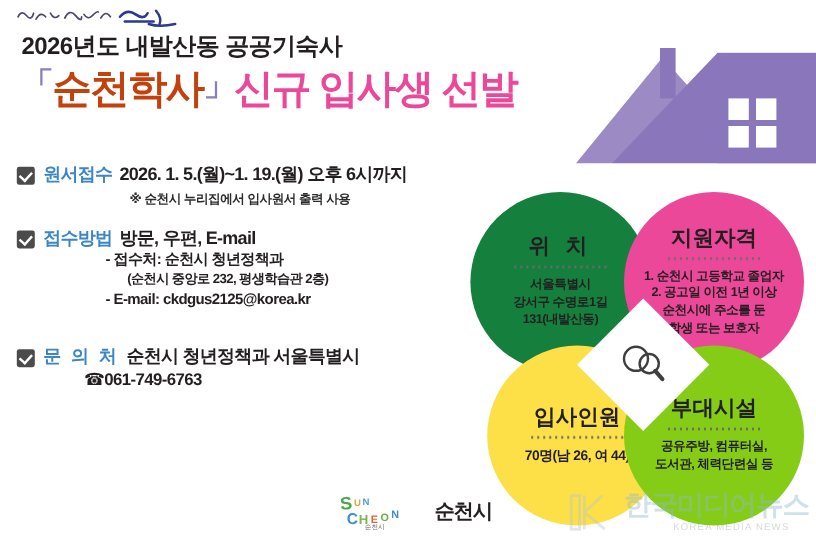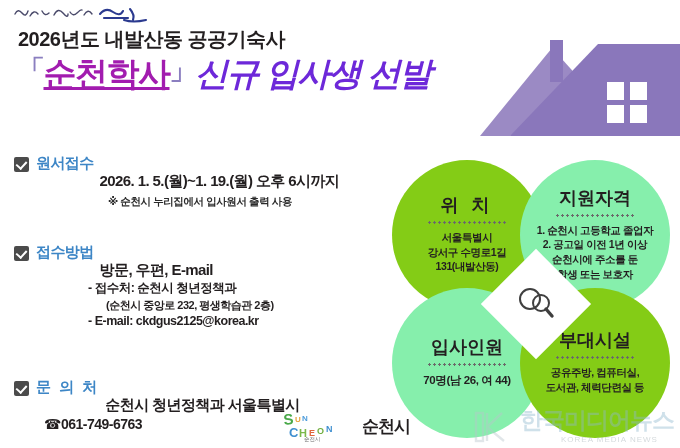--- a/index.html
+++ b/index.html
@@ -32,22 +32,22 @@
     letter-spacing:-0.5px; line-height:1.15;
     white-space:nowrap;
   }
   .head-line2 {
     margin-top:4px;
     font-size:33px; font-weight:bold;
     letter-spacing:-1.5px; line-height:1.18;
     white-space:nowrap;
   }
   .brk { color:#8b7fc0; font-size:27px; vertical-align:top; }
-  .name-hl { color:#a21caf;text-decoration:underline; }
-  .rest-hl { color:#6d28d9;font-style:italic; }
+  .name-hl { color:#c2410c; }
+  .rest-hl { color:#ec4899; }
 
   
   .checklist { position:absolute; left:14px; top:136px; width:400px; }
   .c-row { margin-bottom:3px; }
   .c-head { display:flex; align-items:center; white-space:nowrap; }
   .cbox {
     width:15px; height:15px; background:#4b4b4b; border-radius:2px;
     margin-right:7px; margin-top:2px; flex:0 0 auto;
     position:relative;
   }
@@ -57,48 +57,47 @@
     border-width:0 2px 2px 0; transform:rotate(42deg);
   }
   .c-label {
     color:#3d86c6; font-weight:bold; font-size:15px;
     letter-spacing:-0.6px; margin-right:6px;
   }
   .c-label.spaced { letter-spacing:2px; }
   .c-value {
     color:#231f20; font-weight:bold; font-size:15px;
     letter-spacing:-0.6px;
-    margin-top:36px;
   }
   .c-note {
     font-size:10.5px; color:#2b2b2b; font-weight:bold;
     letter-spacing:-0.4px; margin-top:4px; margin-left:94px;
   }
   .c-sub {
     font-size:12.5px; color:#231f20; font-weight:bold;
     letter-spacing:-0.5px; margin-left:74px; line-height:1.42;
     white-space:nowrap;
   }
   .c-sub.indent { margin-left:92px; font-size:11px; }
   .c-phone {
     font-size:14px; color:#231f20; font-weight:bold;
-    letter-spacing:-0.5px; margin-left:30px; margin-top:1px;
+    letter-spacing:-0.5px; margin-left:56px; margin-top:1px;
   }
   .gap { height:13px; }
 
   
   .circles { position:absolute; left:392px; top:160px; width:288px; height:288px; }
   .circ {
     position:absolute; width:150px; height:150px; border-radius:50%;
     display:flex; flex-direction:column; align-items:center;
     justify-content:center; text-align:center;
   }
-  .c-tl { left:0px;   top:0px;   background:#84cc16; }
-  .c-tr { left:128px; top:0px;   background:#86efac; }
-  .c-bl { left:0px;   top:128px; background:#86efac; }
+  .c-tl { left:0px;   top:0px;   background:#15803d; }
+  .c-tr { left:128px; top:0px;   background:#ec4899; }
+  .c-bl { left:14px;   top:128px; background:#fde047; }
   .c-br { left:128px; top:128px; background:#84cc16; }
   .circ-title {
     font-size:18px; font-weight:bold; color:#231f20;
     letter-spacing:0px; line-height:1;
   }
   .c-tl .circ-title { letter-spacing:4px; }
   .dots {
     width:80px; height:3px; margin:7px 0 6px 0;
     background-image:radial-gradient(circle, #6a6a6a 40%, transparent 42%);
     background-size:5px 3px; background-repeat:repeat-x;

